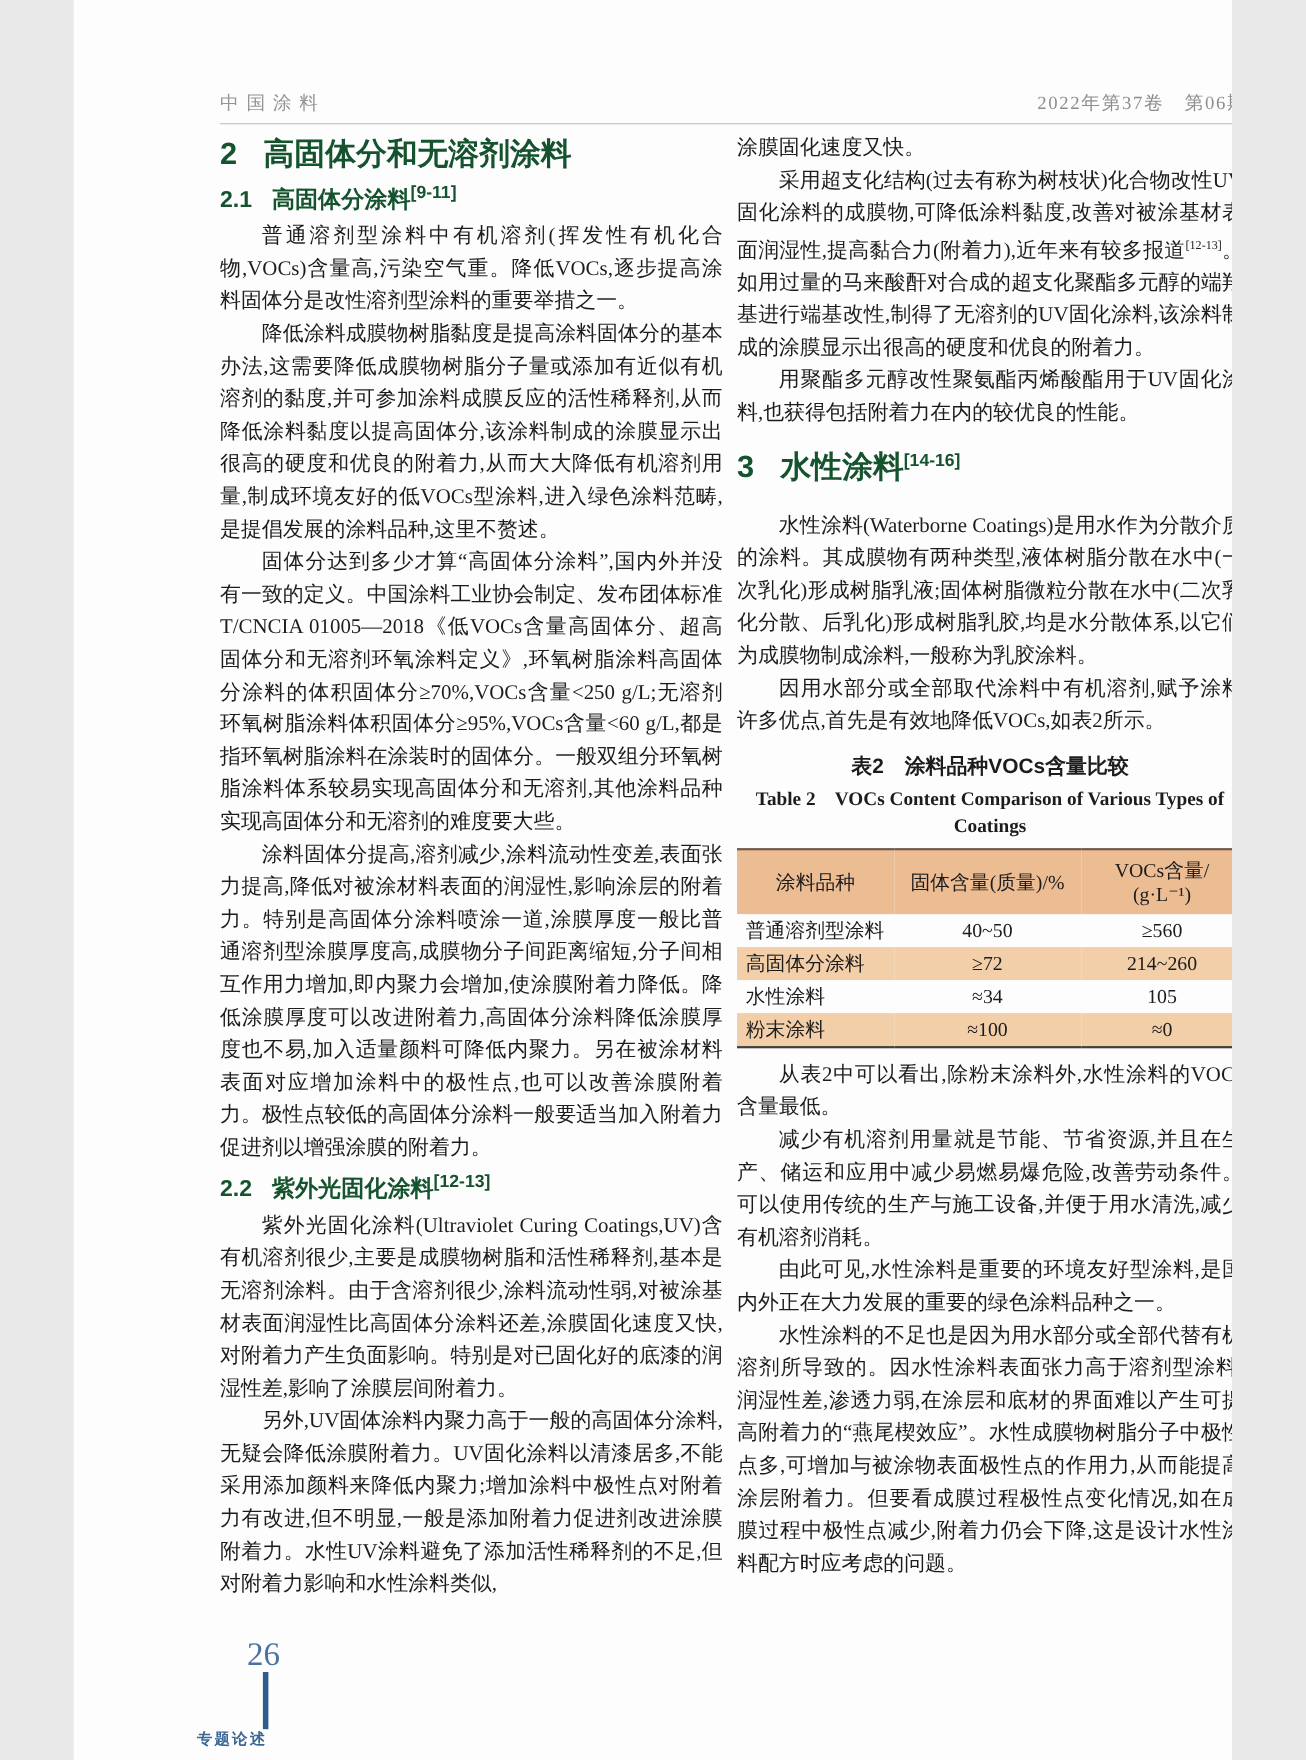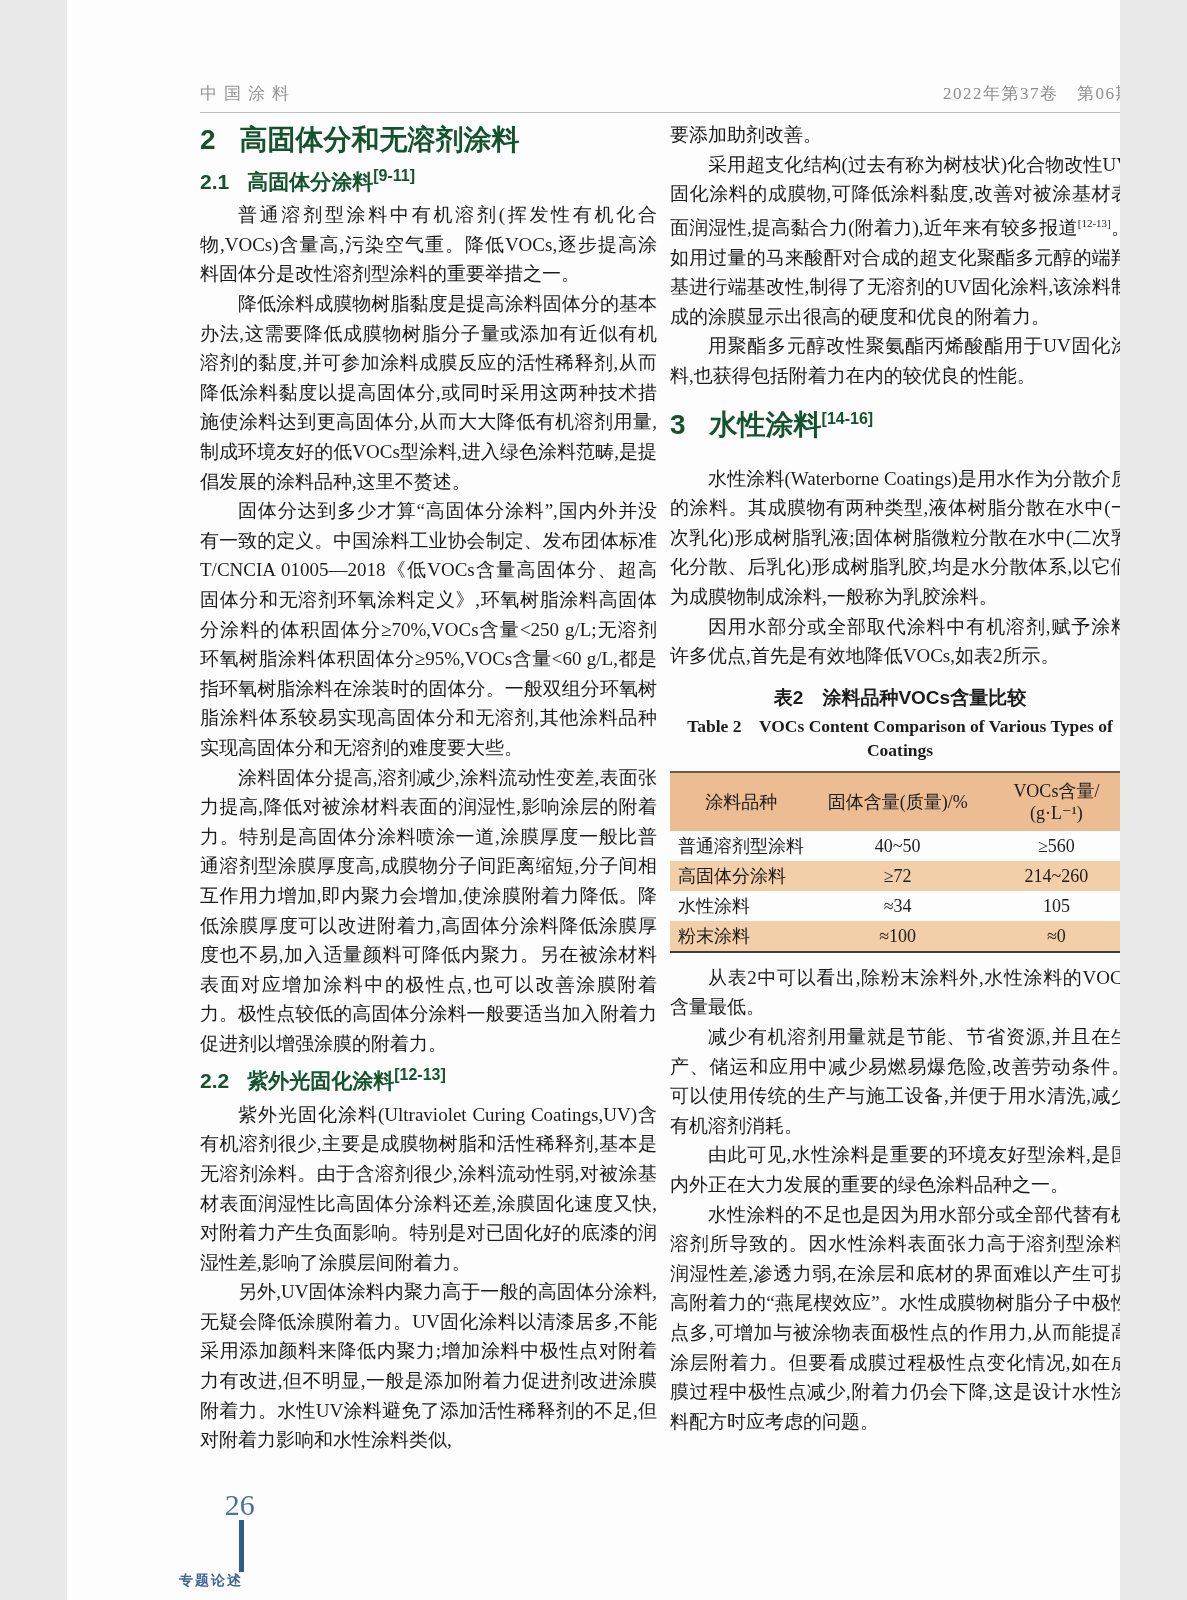--- a/index.html
+++ b/index.html
@@ -88,32 +88,32 @@
     <span class="journal">中国涂料</span>
     <span class="issue">2022年第37卷　第06期</span>
   </div>
 
   <div class="col left">
     <h1 class="sec"><span class="num">2</span><span>高固体分和无溶剂涂料</span></h1>
 
     <h2 class="sec"><span class="num">2.1</span><span>高固体分涂料</span><sup class="ref">[9-11]</sup></h2>
 
     <p>普通溶剂型涂料中有机溶剂(挥发性有机化合物,VOCs)含量高,污染空气重。降低VOCs,逐步提高涂料固体分是改性溶剂型涂料的重要举措之一。</p>
-    <p>降低涂料成膜物树脂黏度是提高涂料固体分的基本办法,这需要降低成膜物树脂分子量或添加有近似有机溶剂的黏度,并可参加涂料成膜反应的活性稀释剂,从而降低涂料黏度以提高固体分,或同时采用这两种技术措施使涂料达到更高固体分,从而大大降低有机溶剂用量,制成环境友好的低VOCs型涂料,进入绿色涂料范畴,是提倡发展的涂料品种,这里不赘述。</p>
+    <p>降低涂料成膜物树脂黏度是提高涂料固体分的基本办法,这需要降低成膜物树脂分子量或添加有近似有机溶剂的黏度,并可参加涂料成膜反应的活性稀释剂,从而降低涂料黏度以提高固体分,该涂料制成的涂膜显示出很高的硬度和优良的附着力,从而大大降低有机溶剂用量,制成环境友好的低VOCs型涂料,进入绿色涂料范畴,是提倡发展的涂料品种,这里不赘述。</p>
     <p>固体分达到多少才算“高固体分涂料”,国内外并没有一致的定义。中国涂料工业协会制定、发布团体标准T/CNCIA 01005—2018《低VOCs含量高固体分、超高固体分和无溶剂环氧涂料定义》,环氧树脂涂料高固体分涂料的体积固体分≥70%,VOCs含量&lt;250 g/L;无溶剂环氧树脂涂料体积固体分≥95%,VOCs含量&lt;60 g/L,都是指环氧树脂涂料在涂装时的固体分。一般双组分环氧树脂涂料体系较易实现高固体分和无溶剂,其他涂料品种实现高固体分和无溶剂的难度要大些。</p>
     <p>涂料固体分提高,溶剂减少,涂料流动性变差,表面张力提高,降低对被涂材料表面的润湿性,影响涂层的附着力。特别是高固体分涂料喷涂一道,涂膜厚度一般比普通溶剂型涂膜厚度高,成膜物分子间距离缩短,分子间相互作用力增加,即内聚力会增加,使涂膜附着力降低。降低涂膜厚度可以改进附着力,高固体分涂料降低涂膜厚度也不易,加入适量颜料可降低内聚力。另在被涂材料表面对应增加涂料中的极性点,也可以改善涂膜附着力。极性点较低的高固体分涂料一般要适当加入附着力促进剂以增强涂膜的附着力。</p>
 
     <h2 class="sec"><span class="num">2.2</span><span>紫外光固化涂料</span><sup class="ref">[12-13]</sup></h2>
 
     <p>紫外光固化涂料(Ultraviolet Curing Coatings,UV)含有机溶剂很少,主要是成膜物树脂和活性稀释剂,基本是无溶剂涂料。由于含溶剂很少,涂料流动性弱,对被涂基材表面润湿性比高固体分涂料还差,涂膜固化速度又快,对附着力产生负面影响。特别是对已固化好的底漆的润湿性差,影响了涂膜层间附着力。</p>
     <p>另外,UV固体涂料内聚力高于一般的高固体分涂料,无疑会降低涂膜附着力。UV固化涂料以清漆居多,不能采用添加颜料来降低内聚力;增加涂料中极性点对附着力有改进,但不明显,一般是添加附着力促进剂改进涂膜附着力。水性UV涂料避免了添加活性稀释剂的不足,但对附着力影响和水性涂料类似,</p>
   </div>
 
   <div class="col right">
-    <p class="cont">要添加助剂改善。</p>
+    <p class="cont">涂膜固化速度又快。</p>
 
     <p><span>采用超支化结构(过去有称为树枝状)化合物改性UV固化涂料的成膜物,可降低涂料黏度,改善对被涂基材表面润湿性,提高黏合力(附着力),近年来有较多报道</span><sup class="inref">[12-13]</sup><span>。如用过量的马来酸酐对合成的超支化聚酯多元醇的端羟基进行端基改性,制得了无溶剂的UV固化涂料,该涂料制成的涂膜显示出很高的硬度和优良的附着力。</span></p>
 
     <p>用聚酯多元醇改性聚氨酯丙烯酸酯用于UV固化涂料,也获得包括附着力在内的较优良的性能。</p>
 
     <h1 class="sec right-sec"><span class="num">3</span><span>水性涂料</span><sup class="ref">[14-16]</sup></h1>
 
     <p>水性涂料(Waterborne Coatings)是用水作为分散介质的涂料。其成膜物有两种类型,液体树脂分散在水中(一次乳化)形成树脂乳液;固体树脂微粒分散在水中(二次乳化分散、后乳化)形成树脂乳胶,均是水分散体系,以它们为成膜物制成涂料,一般称为乳胶涂料。</p>
     <p>因用水部分或全部取代涂料中有机溶剂,赋予涂料许多优点,首先是有效地降低VOCs,如表2所示。</p>
 

